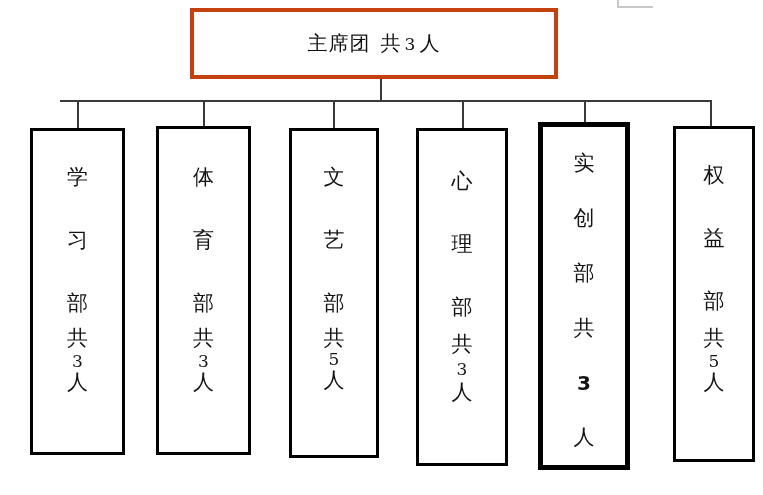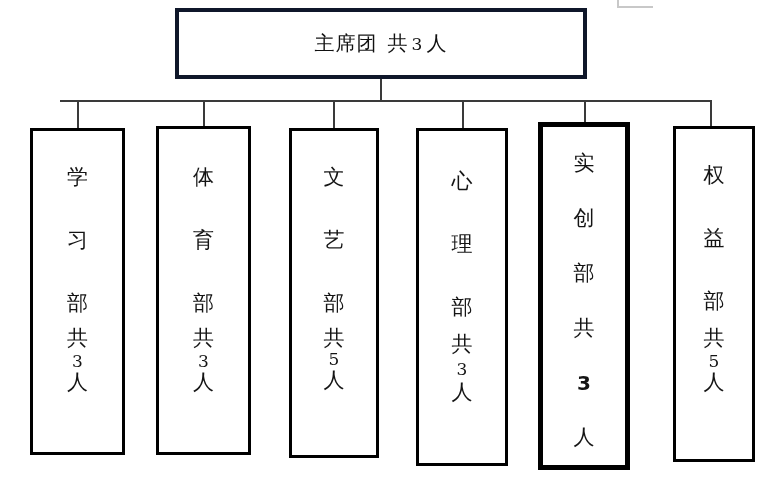--- a/index.html
+++ b/index.html
@@ -25,26 +25,26 @@
     top: 0px;
     width: 34px;
     height: 6px;
     border-left: 2px solid #c8c8c8;
     border-bottom: 2px solid #c8c8c8;
   }
 
   
   .node-root {
     position: absolute;
-    left: 175px;
+    left: 190px;
     top: 8px;
-    width: 412px;
+    width: 368px;
     height: 71px;
     box-sizing: border-box;
-    border: 4px solid #0f172a;
+    border: 4px solid #c2410c;
     background: #ffffff;
     display: flex;
     align-items: center;
     justify-content: center;
   }
   .node-root-label {
     font-size: 20px;
     color: #111111;
     letter-spacing: 1px;
     white-space: nowrap;

